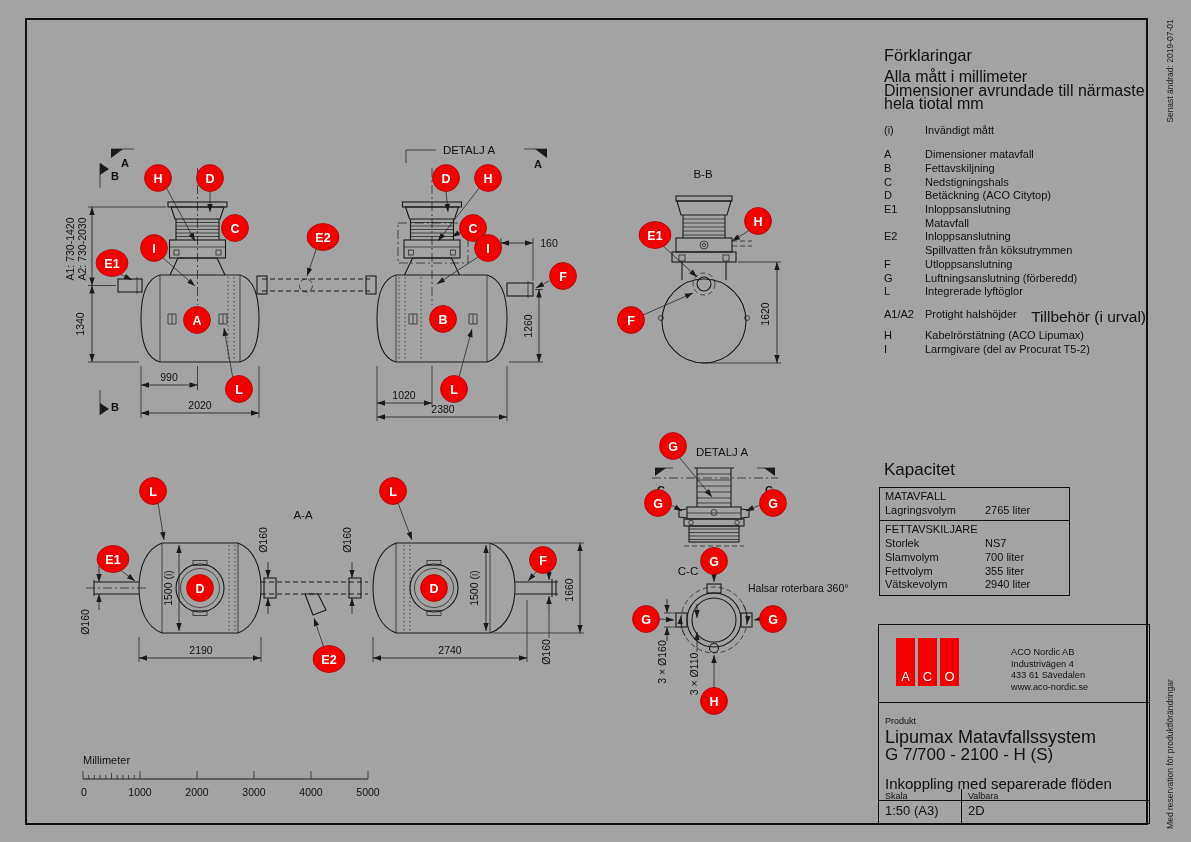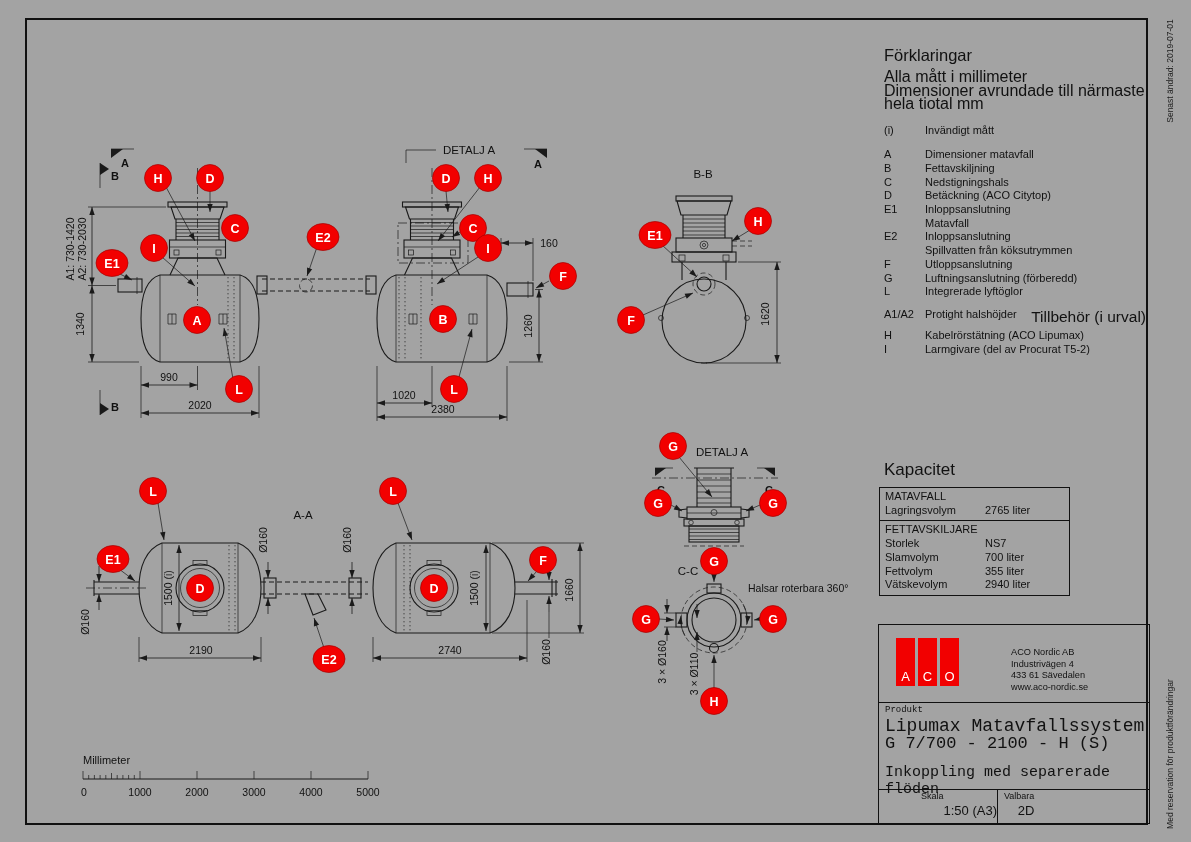--- a/index.html
+++ b/index.html
@@ -22,26 +22,26 @@
   
   .cap-ttl{position:absolute;left:884px;top:460px;font-size:17px;}
   .cap{position:absolute;left:879px;top:487px;width:189px;border:1.5px solid #111;font-size:11px;}
   .cap .sec{padding:2px 0 3px 5px;}
   .cap .sec + .sec{border-top:1.5px solid #111;}
   .crow{display:flex;line-height:13.7px;}
   .crow .cl{width:100px;flex:none;}
   
   .tb{position:absolute;left:878px;top:624px;width:270px;height:198px;border:1.6px solid #111;}
   .tb .lrow1{position:absolute;left:0;top:0;width:100%;height:77px;border-bottom:1.5px solid #111;}
-  .tb .mid{position:absolute;left:0;top:77px;width:100%;height:87px;border-bottom:1.5px solid #111;font-family:Liberation Mono, monospace;}
-  .tb .bot{position:absolute;left:0;top:164px;width:100%;height:34px;display:flex;margin-left:36px;}
+  .tb .mid{position:absolute;left:0;top:88px;width:100%;height:87px;border-bottom:1.5px solid #111;}
+  .tb .bot{position:absolute;left:0;top:164px;width:100%;height:34px;display:flex;}
   .tb .cell{padding:2px 0 0 6px;}
   .tb .cell1{width:76px;flex:none;border-right:1.5px solid #111;}
   .tb .small{font-size:9px;}
-  .tb .val{font-size:13px;margin-top:2px;text-align:right;}
+  .tb .val{font-size:13px;margin-top:2px;}
   .company{position:absolute;left:100px;top:22px;font-size:9.2px;line-height:11.5px;margin-left:32px;}
   .prod-label{position:absolute;left:6px;top:3px;font-size:9px;}
   .prod1{position:absolute;left:6px;top:14px;font-size:18px;}
   .prod2{position:absolute;left:6px;top:32px;font-size:17px;}
   .sub{position:absolute;left:6px;top:62px;font-size:15px;}
   
   .ln{stroke:#1a1a1a;stroke-width:1.1;fill:none;}
   .lt{stroke:#1a1a1a;stroke-width:0.7;fill:none;}
   .dm{stroke:#1a1a1a;stroke-width:0.8;fill:none;}
   .dsh{stroke-dasharray:5 3;}

